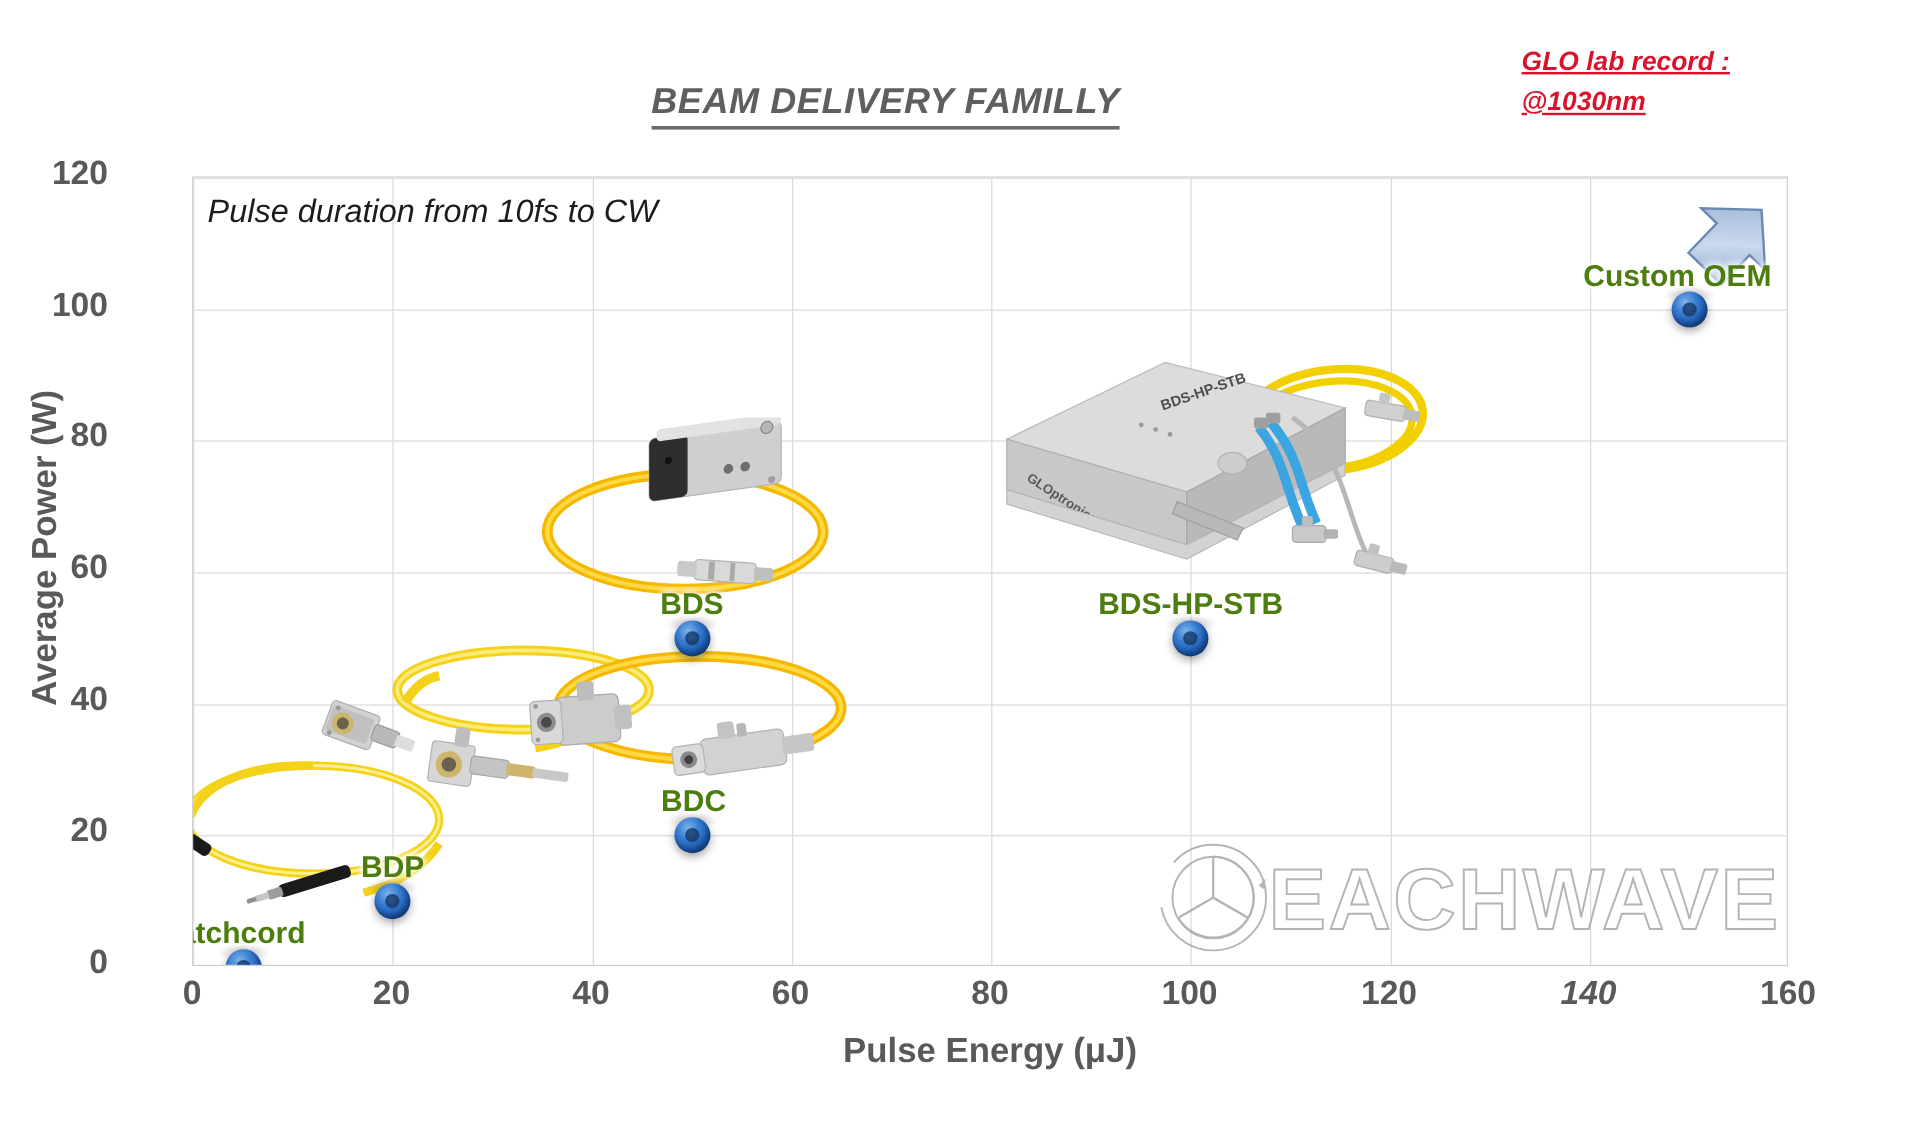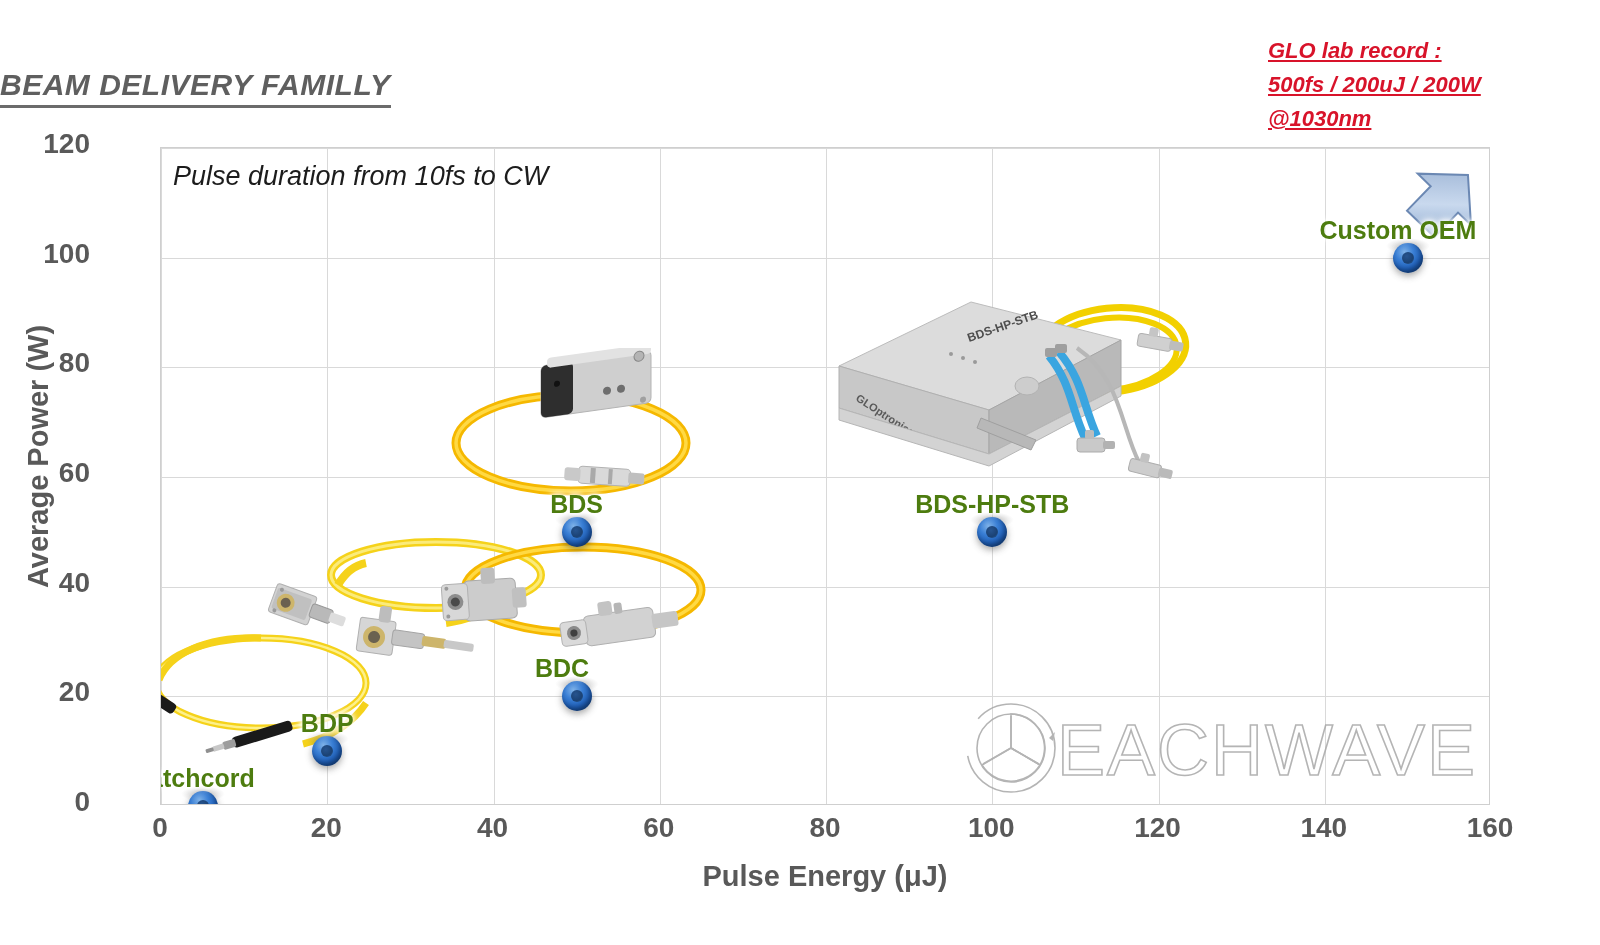--- a/index.html
+++ b/index.html
@@ -8,20 +8,21 @@
     width:1600px; height:945px;
     background:#ffffff;
     font-family:"Liberation Sans", sans-serif;
     overflow:hidden;
     position:relative;
   }
 
   
   #chart-title {
     position:absolute; left:0; top:68px; width:1476px;
+    text-align:center;
     font-size:30px; font-weight:bold; font-style:italic;
     color:#5f5f5f; letter-spacing:0.5px;
   }
   #chart-title span.t {
     border-bottom:3px solid #6b6b6b; padding-bottom:4px;
   }
 
   
   #record-note {
     position:absolute; left:1268px; top:34px; width:330px;
@@ -117,36 +118,35 @@
   #oem-arrow { position:absolute; left:1205px; top:-5px; width:140px; height:130px; z-index:5; }
 
   
   #watermark {
     position:absolute; left:800px; top:545px;
     width:520px; height:110px;
     z-index:3; opacity:.85;
   }
   #watermark-text {
     position:absolute; left:96px; top:16px;
-    font-size:72px; font-weight:normal; letter-spacing:2px;
+    font-size:72px; font-weight:bold; letter-spacing:2px;
     color:transparent;
     -webkit-text-stroke:1.6px #a8a8a8;
     font-family:"Liberation Sans", sans-serif;
   }
 </style>
 </head>
 <body>
 
 <div id="chart-title">
   <span class="t">BEAM DELIVERY FAMILLY</span>
 </div>
 
 <div id="record-note">
   <div>GLO lab record :</div>
-  <div>500fs / 200uJ / 200W</div>
   <div>@1030nm</div>
 </div>
 
 <div id="y-axis-title">Average Power (W)</div>
 <div id="x-axis-title">Pulse Energy (μJ)</div>
 
 <div id="yticks">
     <div class="ytick" style="top: 786px;">0</div>
     <div class="ytick" style="top: 676.333px;">20</div>
     <div class="ytick" style="top: 566.667px;">40</div>
@@ -157,21 +157,21 @@
   </div>
 
 <div id="xticks">
     <div class="xtick" style="left: 115px;">0</div>
     <div class="xtick" style="left: 281.25px;">20</div>
     <div class="xtick" style="left: 447.5px;">40</div>
     <div class="xtick" style="left: 613.75px;">60</div>
     <div class="xtick" style="left: 780px;">80</div>
     <div class="xtick" style="left: 946.25px;">100</div>
     <div class="xtick" style="left: 1112.5px;">120</div>
-    <div class="xtick" style="left: 1278.75px;">140</div>
+    <div class="xtick" style="left: 1278.75px; font-style: italic;">140</div>
     <div class="xtick" style="left: 1445px;">160</div>
   </div>
 
 <div id="plot-area">
 
   <div id="gridlines">
       <div class="gridline-h" style="top: 548.333px;"></div>
       <div class="gridline-h" style="top: 438.667px;"></div>
       <div class="gridline-h" style="top: 329px;"></div>
       <div class="gridline-h" style="top: 219.333px;"></div>
@@ -361,21 +361,21 @@
 
   <div id="points-layer">
       <div class="marker-shadow" style="left: 41.5625px; top: 658px;"></div>
       <div class="marker" title="Patchcord (5, 0)" style="left: 41.5625px; top: 658px;"></div>
       <div class="point-label" style="left: 32.5625px; top: 616px;">Patchcord</div>
       <div class="marker-shadow" style="left: 166.25px; top: 603.167px;"></div>
       <div class="marker" title="BDP (20, 10)" style="left: 166.25px; top: 603.167px;"></div>
       <div class="point-label" style="left: 166.25px; top: 561.167px; text-align: right;">BDP</div>
       <div class="marker-shadow" style="left: 415.625px; top: 548.333px;"></div>
       <div class="marker" title="BDC (50, 20)" style="left: 415.625px; top: 548.333px;"></div>
-      <div class="point-label" style="left: 401px; top: 506.333px; text-align: center;">BDC</div>
+      <div class="point-label" style="left: 417px; top: 506.333px; text-align: center;">BDC</div>
       <div class="marker-shadow" style="left: 415.625px; top: 383.833px;"></div>
       <div class="marker" title="BDS (50, 50)" style="left: 415.625px; top: 383.833px;"></div>
       <div class="point-label" style="left: 415.625px; top: 341.833px;">BDS</div>
       <div class="marker-shadow" style="left: 831.25px; top: 383.833px;"></div>
       <div class="marker" title="BDS-HP-STB (100, 50)" style="left: 831.25px; top: 383.833px;"></div>
       <div class="point-label" style="left: 831.25px; top: 341.833px;">BDS-HP-STB</div>
       <div class="marker-shadow" style="left: 1246.88px; top: 109.667px;"></div>
       <div class="marker" title="Custom OEM (150, 100)" style="left: 1246.88px; top: 109.667px;"></div>
       <div class="point-label" style="left: 1236.88px; top: 67.6667px;">Custom OEM</div>
     </div>

